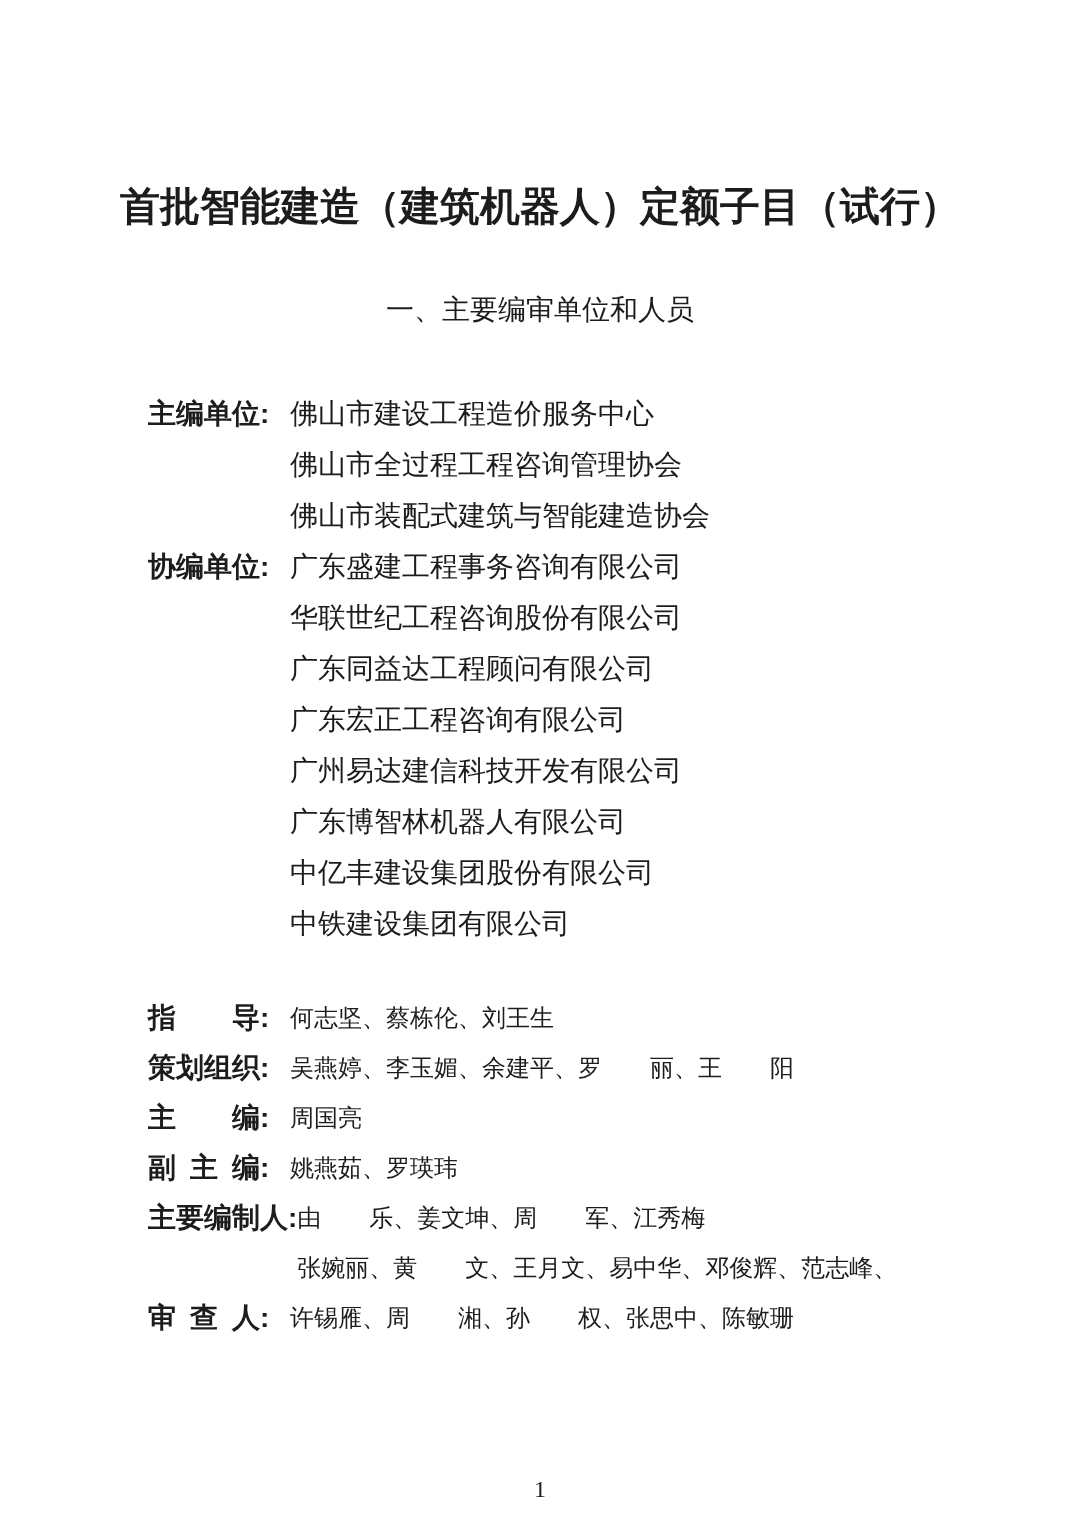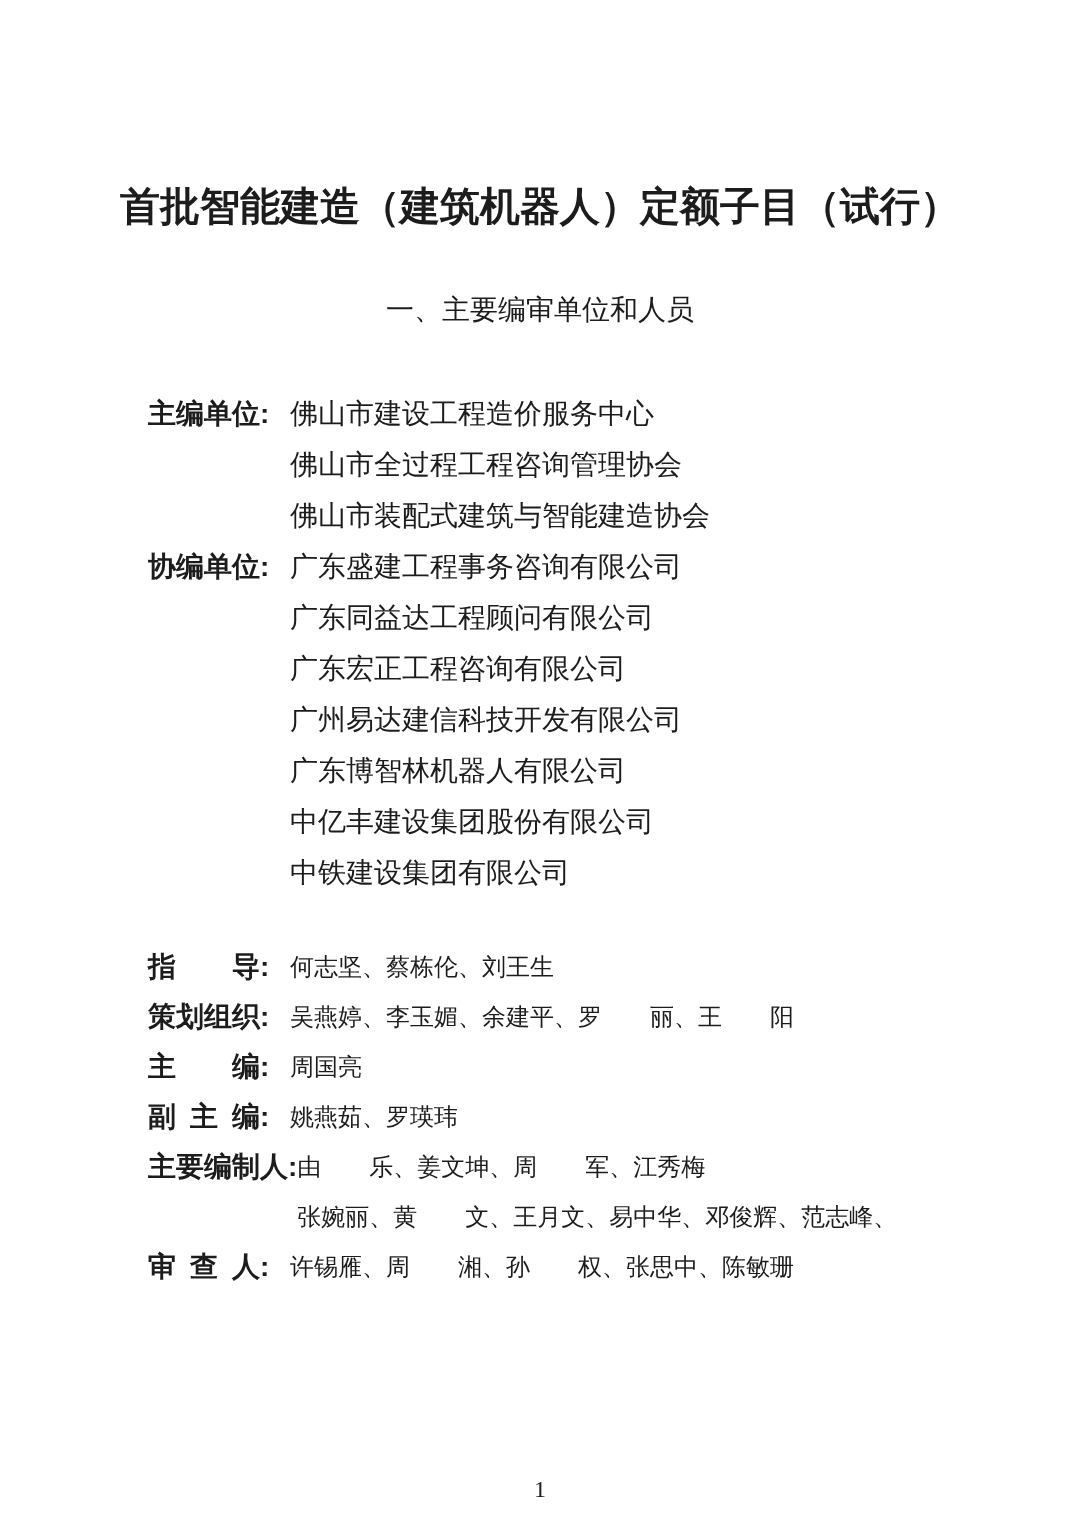--- a/index.html
+++ b/index.html
@@ -100,20 +100,21 @@
         <div class="unit-line">佛山市建设工程造价服务中心</div>
         <div class="unit-line">佛山市全过程工程咨询管理协会</div>
         <div class="unit-line">佛山市装配式建筑与智能建造协会</div>
       </div>
     </div>
 
     <div class="row">
       <div class="row-label">协编单位:</div>
       <div class="lines">
         <div class="unit-line">广东盛建工程事务咨询有限公司</div>
+        <div class="unit-line">华联世纪工程咨询股份有限公司</div>
         <div class="unit-line">广东同益达工程顾问有限公司</div>
         <div class="unit-line">广东宏正工程咨询有限公司</div>
         <div class="unit-line">广州易达建信科技开发有限公司</div>
         <div class="unit-line">广东博智林机器人有限公司</div>
         <div class="unit-line">中亿丰建设集团股份有限公司</div>
         <div class="unit-line">中铁建设集团有限公司</div>
       </div>
     </div>
 
   </div>

